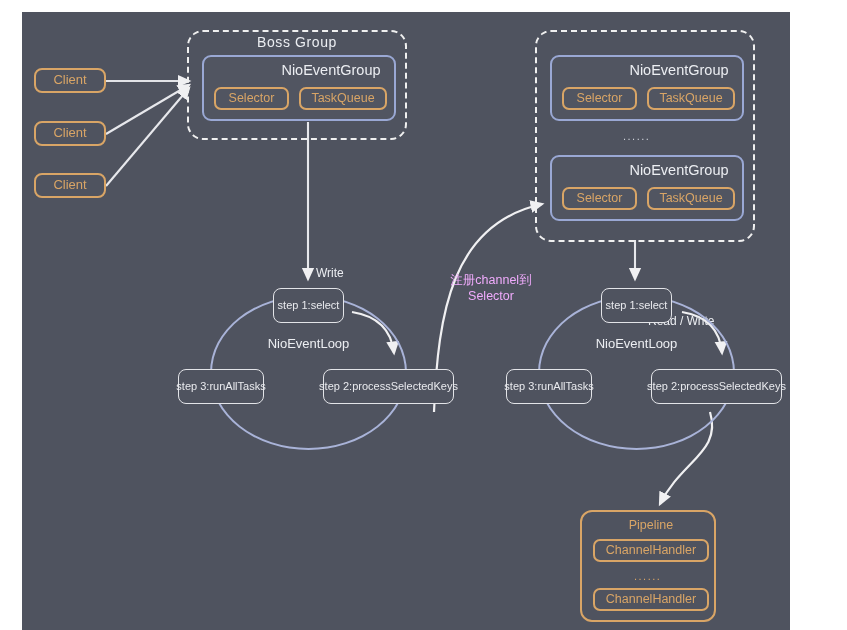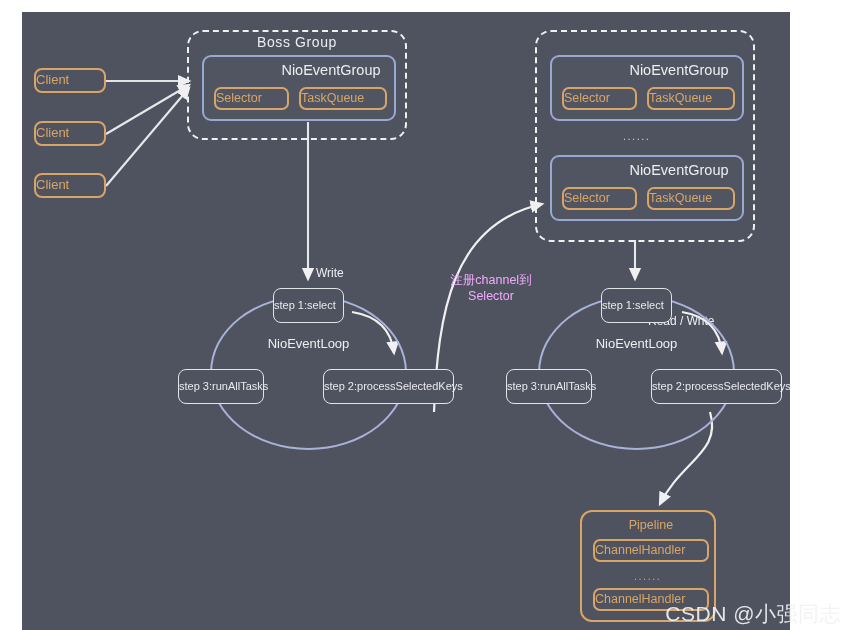--- a/index.html
+++ b/index.html
@@ -28,20 +28,21 @@
     background: #4f535f;
     overflow: hidden;
   }
 
   
   .node {
     position: absolute;
     box-sizing: border-box;
     display: flex;
     align-items: center;
+    justify-content: center;
     text-align: center;
     line-height: 1.15;
     white-space: nowrap;
   }
 
   
   .amber-box {
     border: 2px solid #d9a566;
     border-radius: 8px;
     color: #d9a566;
@@ -296,14 +297,13 @@
       <div class="dots" style="left:52px; top:58px; color:#d9a566;">......</div>
       <div class="node amber-box small" style="left:11px; top:76px; width:116px; height:23px;">
         <span>ChannelHandler</span>
       </div>
     </div>
 
   </div>
 
   <div class="wm-white-block"></div>
 
-  <div class="watermark">CSDN @小强同志</div>
 </div>
 
 </body></html>

